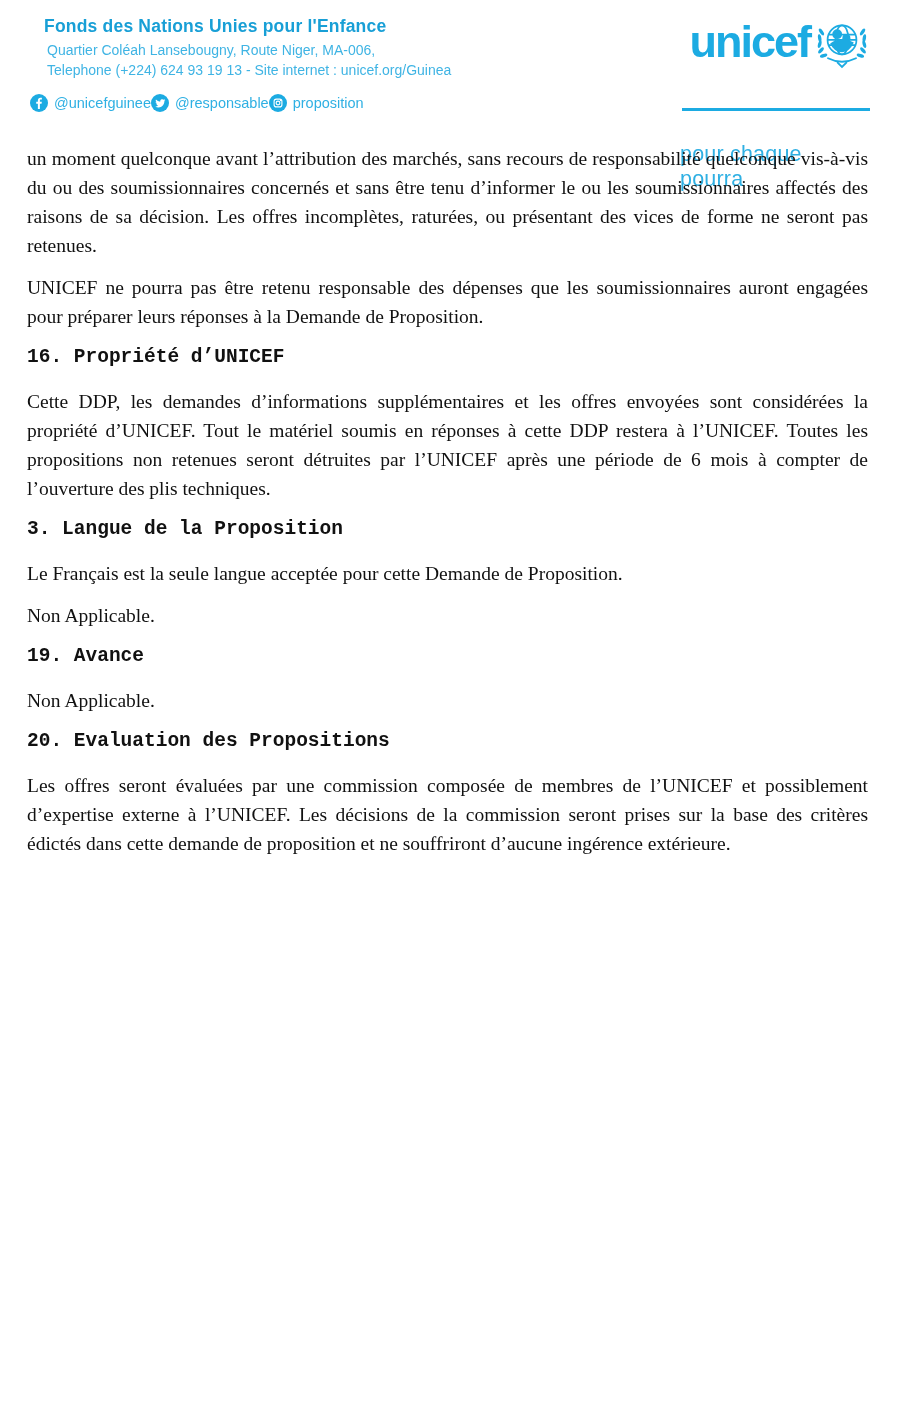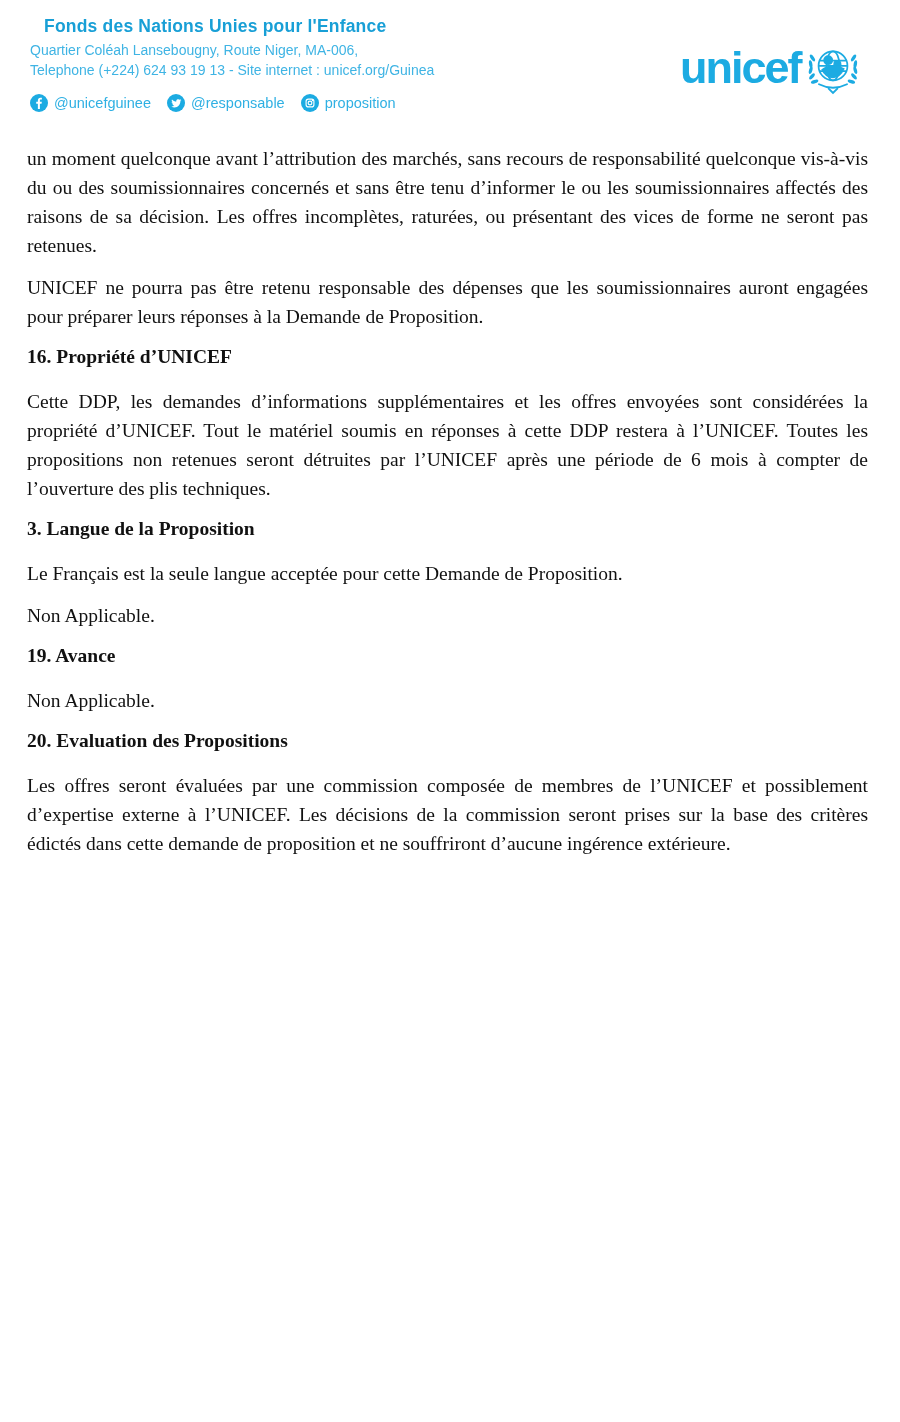--- a/index.html
+++ b/index.html
@@ -26,43 +26,43 @@
     font-size: 17.5px;
     font-weight: bold;
     letter-spacing: 0.2px;
     margin-bottom: 4px;
     margin-left: 14px;
   }
   .addr-line {
     color: #3FB4E4;
     font-size: 14px;
     line-height: 19.5px;
+    margin-left: 17px;
   }
   .social-row {
     display: flex;
     align-items: flex-start;
-    gap: 16px;
     margin-top: 14px;
   }
   .social-item {
     display: flex;
     align-items: center;
     gap: 6px;
   }
   .social-item .icon { width: 18px; height: 18px; display: inline-block; }
   .social-item .icon svg { width: 18px; height: 18px; display: block; }
   .social-handle {
     color: #2FB0E3;
     font-size: 14.5px;
   }
   
   .logo-block {
     width: 190px;
     display: flex;
-    flex-direction: row;
+    flex-direction: column;
     align-items: flex-end;
     padding-top: 2px;
     gap: 24px;
   }
   .logo-row {
     display: flex;
     align-items: flex-start;
     gap: 4px;
   }
   .logo-word {
@@ -96,20 +96,21 @@
     font-size: 19.5px;
     line-height: 29px;
     text-align: justify;
     margin-bottom: 13px;
   }
   .doc-heading {
     font-size: 19.5px;
     line-height: 22px;
     font-weight: bold;
     margin: 15px 0 19px 0;
+    font-family: Liberation Mono, monospace;
   }
 </style>
 </head>
 <body>
 
 <div class="page">
 
   <div class="letterhead">
     <div class="lh-left">
       <div class="org-name">Fonds des Nations Unies pour l'Enfance</div>

